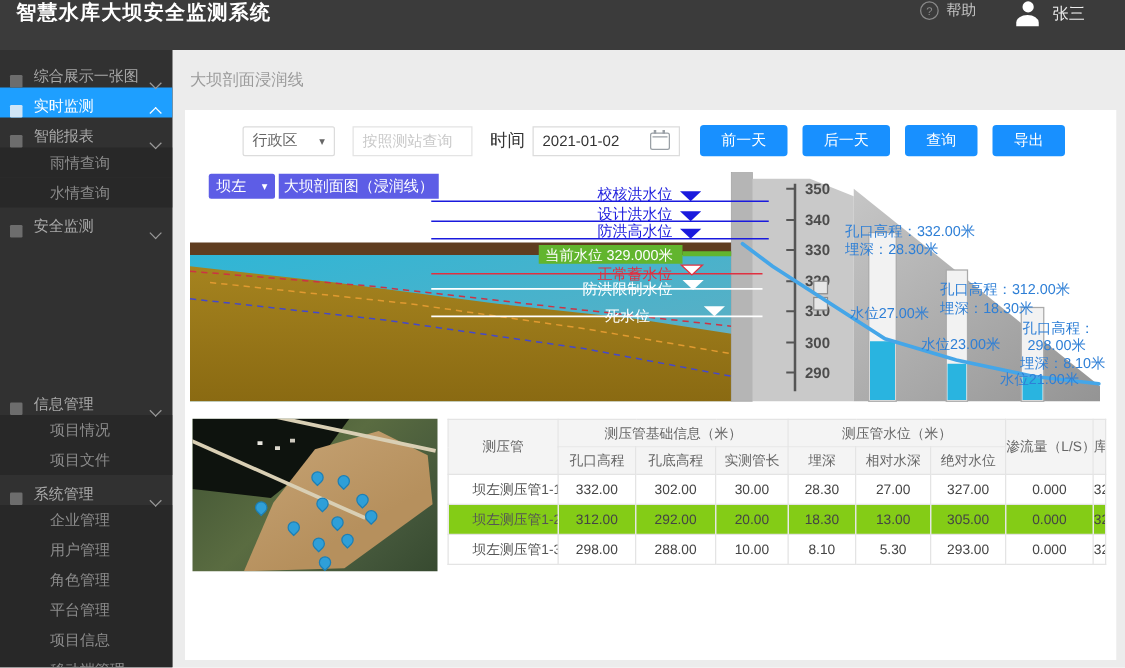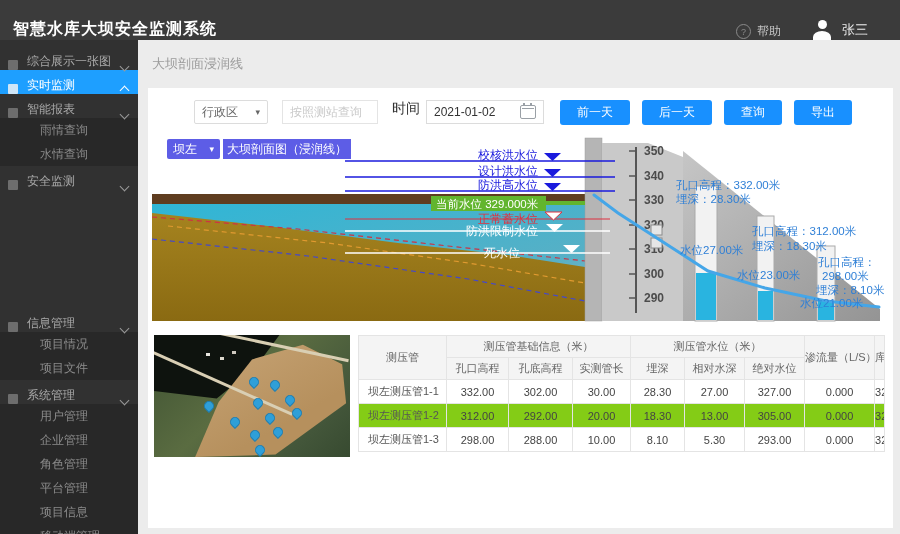--- a/index.html
+++ b/index.html
@@ -1,19 +1,19 @@
 <!DOCTYPE html>
 <html><head>
 <meta charset="utf-8">
 <style>
   html,body{margin:0;padding:0}
   body{width:900px;height:534px;font-family:"Liberation Sans",sans-serif;background:#ececec;overflow:hidden;position:relative}
 
   
-  .header{position:absolute;top:0;left:0;right:0;height:40px;background:#3b3b3b;display:flex;align-items:flex-end;z-index:5}
+  .header{position:absolute;top:0;left:0;right:0;height:40px;background:#3b3b3b;display:flex;align-items:flex-start;z-index:5}
   .header .title{color:#fff;font-size:16px;font-weight:bold;padding-left:13px;letter-spacing:1px}
   .header .spacer{flex:1}
   .help{display:flex;align-items:center;gap:6px;color:#c3c3c3;font-size:12px;margin-right:30px;cursor:pointer}
   .help-circle{width:13px;height:13px;border:1px solid #8a8a8a;border-radius:50%;font-size:9px;display:flex;align-items:center;justify-content:center;color:#8a8a8a}
   .user{display:flex;align-items:center;gap:9px;color:#ececec;font-size:13px;margin-right:32px;cursor:pointer}
   .avatar{width:22px;height:21px;position:relative;overflow:hidden}
   .avatar::before{content:"";position:absolute;left:7px;top:1px;width:9px;height:9px;border-radius:50%;background:#fff}
   .avatar::after{content:"";position:absolute;left:2px;top:12px;width:18px;height:12px;border-radius:50% 50% 0 0;background:#fff}
 
   
@@ -28,21 +28,21 @@
   .side-item.active .chev{border-color:#fff}
   .side-sub{height:24px;display:flex;align-items:center;padding-left:40px;color:#8b8b8b;font-size:12px;background:#282828;cursor:pointer}
   .side-gap{height:118px}
 
   
   .main{position:absolute;left:138px;top:40px;right:0;bottom:0;background:#ececec}
   .breadcrumb{padding:15px 0 0 14px;font-size:13px;color:#9b9b9b}
   .panel{position:absolute;left:10px;right:7px;top:48px;bottom:6px;background:#fff;overflow:hidden}
 
   
-  .toolbar{display:flex;align-items:flex-start;padding:12px 0 6px 46px;font-size:12px;color:#444}
+  .toolbar{display:flex;align-items:center;padding:12px 0 6px 46px;font-size:12px;color:#444}
   .select-box{width:74px;height:24px;border:1px solid #dcdcdc;border-radius:2px;background:#fff;display:flex;align-items:center;justify-content:space-between;padding:0 7px;box-sizing:border-box;color:#666;cursor:pointer}
   .arrow{font-size:9px;color:#666}
   .text-input{width:96px;height:24px;border:1px solid #e4e4e4;margin-left:14px;padding:0 7px;box-sizing:border-box;font-size:12px;color:#666;font-family:"Liberation Sans",sans-serif}
   .text-input::placeholder{color:#c9c9c9}
   .time-label{font-size:14px;color:#333;margin-left:14px;font-weight:normal}
   .date-box{width:118px;height:24px;border:1px solid #dcdcdc;margin-left:6px;display:flex;align-items:center;justify-content:space-between;padding:0 7px;box-sizing:border-box;color:#333;font-size:12px;cursor:pointer}
   .cal{width:14px;height:12px;border:1px solid #9aa0a6;border-radius:2px;position:relative}
   .cal::before{content:"";position:absolute;top:2px;left:1px;right:1px;height:1px;background:#9aa0a6}
   .cal::after{content:"";position:absolute;top:-3px;left:2px;width:2px;height:3px;background:#9aa0a6;box-shadow:7px 0 #9aa0a6}
   .btn{height:25px;background:#1890ff;color:#fff;border:none;border-radius:3px;font-size:12px;padding:0 17px;margin-left:12px;cursor:pointer;font-family:Liberation Serif, serif}
@@ -63,21 +63,21 @@
   .sat .road1{position:absolute;left:-6%;top:38%;width:80%;height:3px;background:#d9cfb4;transform:rotate(24deg)}
   .sat .road2{position:absolute;left:30%;top:8%;width:70%;height:3px;background:#d9cfb4;transform:rotate(12deg)}
   .sat .boats{position:absolute;left:52px;top:18px;width:4px;height:3px;background:#e8e6df;box-shadow:14px 4px 0 #dcd8cd,26px -2px 0 #cfcabf}
   .marker{position:absolute;width:8px;height:8px;background:#2f9fd8;border:1px solid #1d7fb5;border-radius:50% 50% 50% 0;transform:rotate(-45deg)}
   .table-wrap{flex:1;margin-left:8px}
   table{width:100%;border-collapse:collapse;font-size:11px;table-layout:fixed}
   th,td{border:1px solid #e4e4e4;text-align:center;font-weight:normal;padding:0;overflow:hidden;white-space:nowrap}
   thead th{background:#f4f4f4;color:#666;height:21px}
   tbody td{height:23px;color:#444}
   tbody tr.striped{background:#84cc16}
-  td.name{text-align:left;padding-left:9px;color:#555}
+  td.name{text-align:left;padding-left:19px;color:#555}
 </style>
 </head>
 <body>
 
 <div class="header">
   <div class="title">智慧水库大坝安全监测系统</div>
   <div class="spacer"></div>
   <div class="help">
     <span class="help-circle">?</span>
     <span>帮助</span>
@@ -126,24 +126,24 @@
   </div>
   <div class="side-sub">
     <span class="lbl">项目文件</span>
   </div>
   <div class="side-item">
     <span class="sq"></span>
     <span class="lbl">系统管理</span>
     <span class="chev"></span>
   </div>
   <div class="side-sub">
+    <span class="lbl">企业管理</span>
+  </div>
+  <div class="side-sub">
     <span class="lbl">用户管理</span>
-  </div>
-  <div class="side-sub">
-    <span class="lbl">企业管理</span>
   </div>
   <div class="side-sub">
     <span class="lbl">角色管理</span>
   </div>
   <div class="side-sub">
     <span class="lbl">平台管理</span>
   </div>
   <div class="side-sub">
     <span class="lbl">项目信息</span>
   </div>

